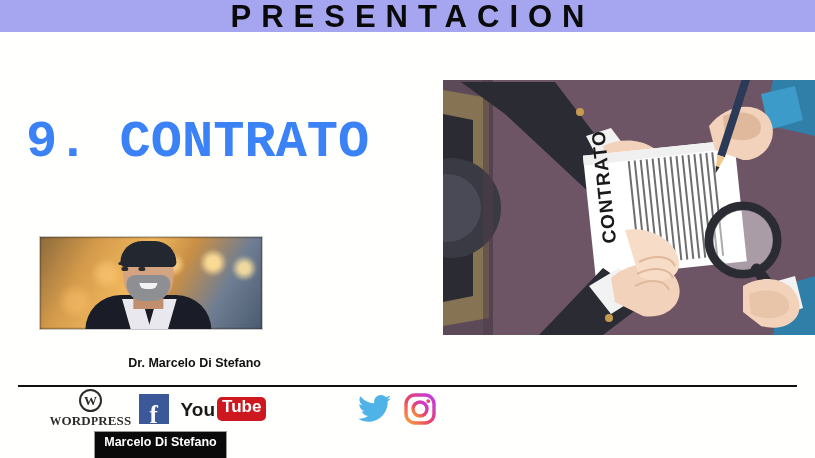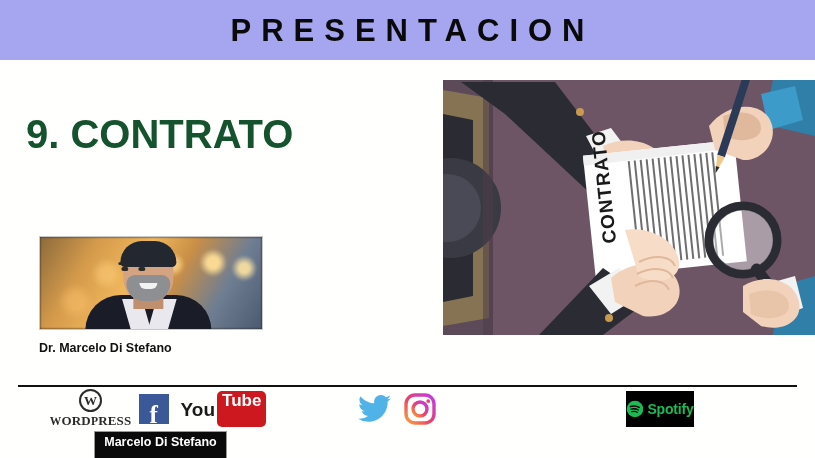--- a/index.html
+++ b/index.html
@@ -13,46 +13,46 @@
     position: relative;
     overflow: hidden;
     font-family: "Liberation Sans", sans-serif;
     background: #fffffe;
   }
 
   
   .header-band {
     position: absolute;
     left: 0; top: 0;
-    width: 815px; height: 60px;
+    width: 815px; height: 32px;
     background: #a5a5f0;
     display: flex;
     align-items: center;
     justify-content: center;
   }
   .header-title {
     font-family: "Liberation Sans", sans-serif;
     font-weight: bold;
     font-size: 31px;
     letter-spacing: 10px;
     color: #0a0a0a;
     text-indent: 10px;
     line-height: 1;
   }
 
   
   .slide-title {
     position: absolute;
     left: 26px; top: 108px;
     width: 400px;
-    font-family: Liberation Sans, sans-serif;
-    font-weight: bold;
-    font-size: 40px;
+    font-family: Liberation Mono, monospace;
+    font-weight: bold;
+    font-size: 52px;
     line-height: 1.34;
-    color: #14532d;
+    color: #3b82f6;
     letter-spacing: 0px;
   }
 
   .portrait {
     position: absolute;
     left: 39px; top: 236px;
     width: 222px; height: 92px;
     border: 1px solid #c9c9c9;
     overflow: hidden;
     background: #2b2118;
@@ -143,23 +143,23 @@
     bottom: 64px;
     width: 12px; height: 3px;
     background: #2b2b2b;
     border-radius: 2px;
   }
   .p-brow.l { left: 36px; }
   .p-brow.r { left: 53px; }
 
   .portrait-caption {
     position: absolute;
-    left: 39px; top: 341px;
+    left: 39px; top: 356px;
     width: 222px;
-    text-align: left;
+    text-align: right;
     font-family: "Liberation Sans", sans-serif;
     font-weight: bold;
     font-size: 12.5px;
     color: #111111;
   }
 
   
   .illustration {
     position: absolute;
     left: 443px; top: 80px;
@@ -250,21 +250,21 @@
   .yt-you {
     font-family: "Liberation Sans", sans-serif;
     font-weight: bold; font-size: 19px; color: #1a1a1a;
     line-height: 1;
   }
   .yt-tube {
     background: #cc181e;
     color: #ffffff;
     font-family: "Liberation Sans", sans-serif;
     font-weight: bold; font-size: 17px;
-    padding: 1px 5px 17px 5px;
+    padding: 1px 5px 5px 5px;
     border-radius: 5px;
     line-height: 1.1;
   }
 
   
   .sp-box {
     background: #000000;
     width: 68px; height: 36px;
     display: flex; align-items: center; justify-content: center;
     gap: 4px;
@@ -426,26 +426,13 @@
       </defs>
       <rect x="2" y="2" width="28" height="28" rx="9" fill="none" stroke="url(#igGrad)" stroke-width="3.4"></rect>
       <circle cx="16" cy="16" r="7" fill="none" stroke="url(#igGrad)" stroke-width="3.4"></circle>
       <circle cx="24.2" cy="8.2" r="1.9" fill="url(#igGrad)"></circle>
     </svg>
 
   </div>
 </div>
 
 <div class="footer-group group-right">
-  <div class="footer-icons">
-    <div class="sp-box">
-      <svg width="20" height="20" viewBox="0 0 24 24">
-        <circle cx="12" cy="12" r="11" fill="#1db954"></circle>
-        <g stroke="#000000" fill="none" stroke-linecap="round">
-          <path d="M6 8.6c3.8-1.1 8.2-.8 11.6 1.2" stroke-width="2.1"></path>
-          <path d="M6.8 12.2c3.2-.9 6.9-.6 9.7 1.1" stroke-width="1.8"></path>
-          <path d="M7.5 15.6c2.6-.7 5.6-.5 7.9.9" stroke-width="1.5"></path>
-        </g>
-      </svg>
-      <span class="sp-text">Spotify</span>
-    </div>
-  </div>
 </div>
 
 </body></html>

